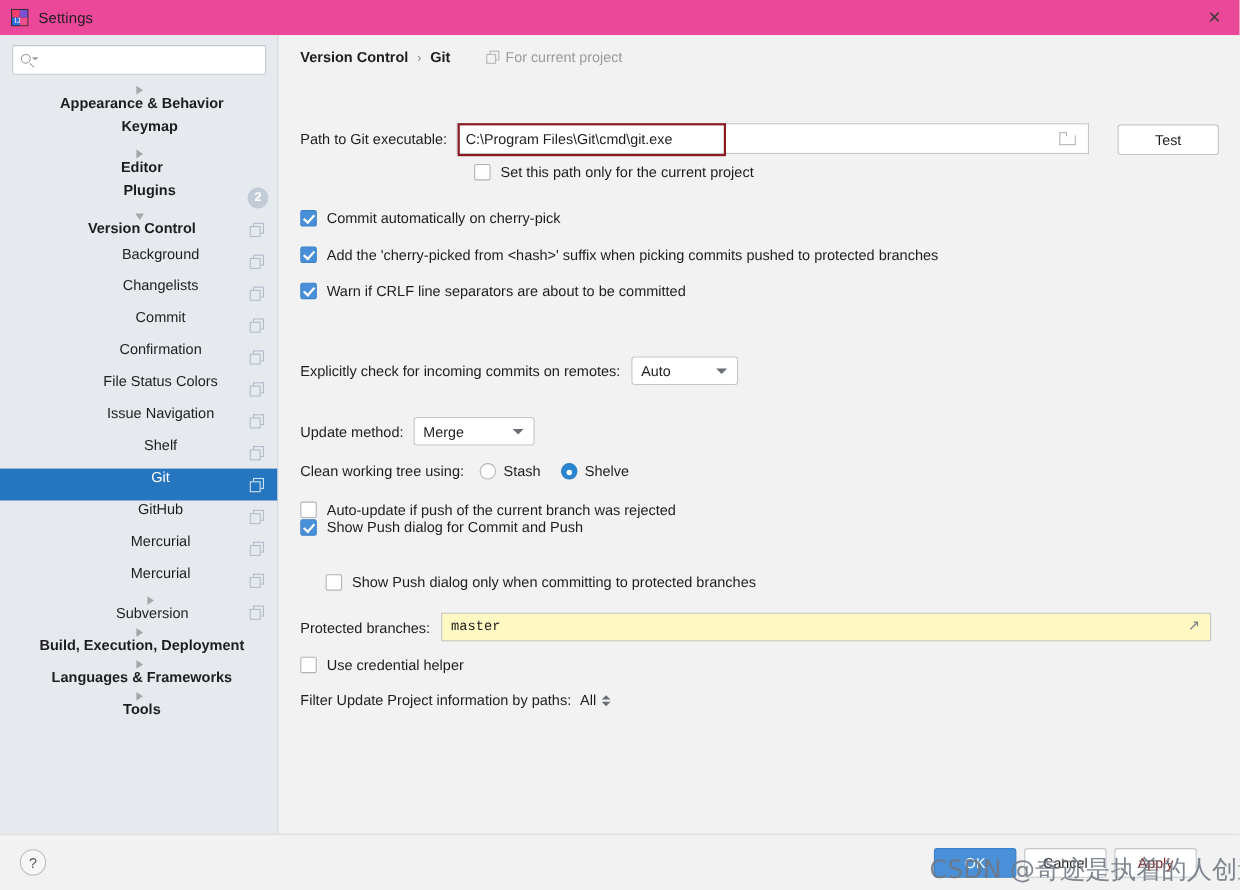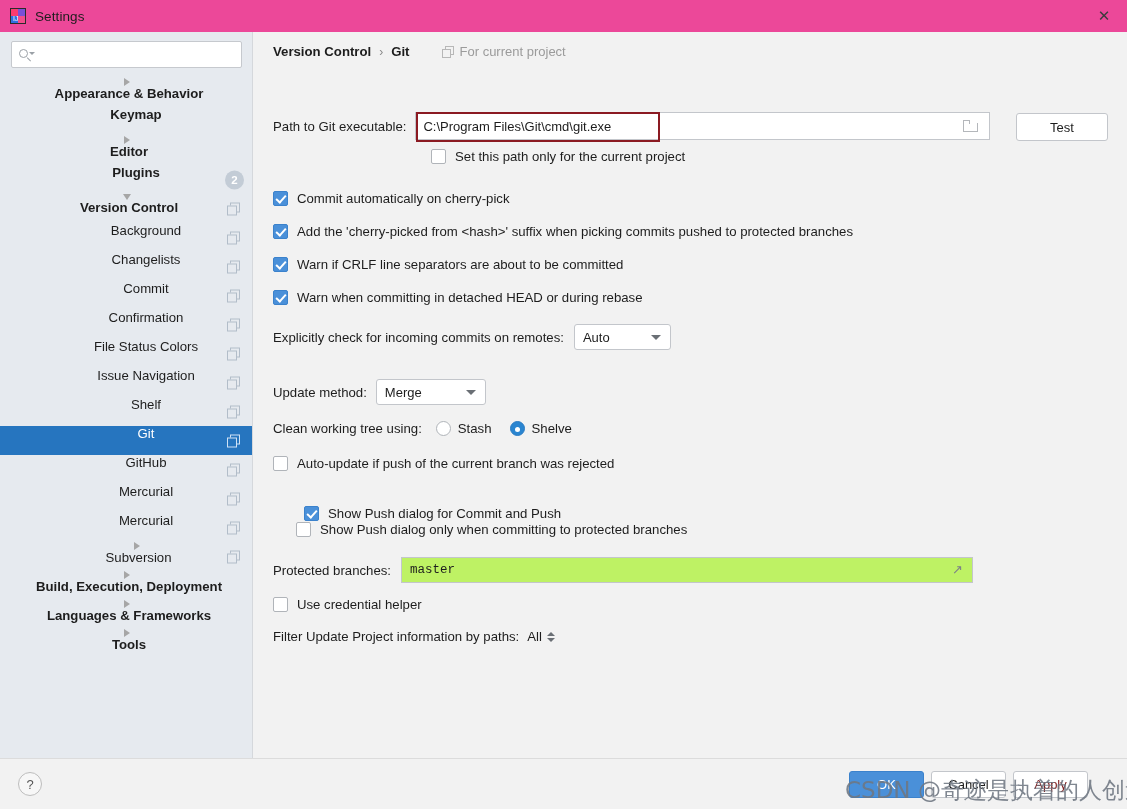--- a/index.html
+++ b/index.html
@@ -254,22 +254,22 @@
   .combo .val { font-size: 13px; color: #1d1d1d; white-space: nowrap; }
   .combo .arw {
     position: absolute; right: 9px; top: 50%;
     margin-top: -2px; width: 0; height: 0;
     border-left: 5px solid transparent; border-right: 5px solid transparent;
     border-top: 5px solid #6a6f75;
   }
 
   .branches-field {
     margin-left: 10px;
-    width: 572px; height: 26px;
-    background: #bef264; border: 1px solid #c3c6cb;
+    width: 700px; height: 26px;
+    background: #fef9c3; border: 1px solid #c3c6cb;
     display: flex; align-items: center;
     position: relative;
   }
   .branches-value {
     padding-left: 8px;
     font-family: "Liberation Mono", monospace;
     font-size: 12.5px; color: #1d1d1d;
   }
   .expand-icon {
     position: absolute; right: 8px; top: 50%;
@@ -537,24 +537,20 @@
       <span class="cb-label">Commit automatically on cherry-pick</span>
     </div>
     <div class="row" style="left:19px; top:192px;">
       <span class="cb checked"></span>
       <span class="cb-label">Add the 'cherry-picked from &lt;hash&gt;' suffix when picking commits pushed to protected branches</span>
     </div>
     <div class="row" style="left:19px; top:225px;">
       <span class="cb checked"></span>
       <span class="cb-label">Warn if CRLF line separators are about to be committed</span>
     </div>
-    <div class="row" style="left:19px; top:258px;">
-      <span class="cb checked"></span>
-      <span class="cb-label">Warn when committing in detached HEAD or during rebase</span>
-    </div>
 
     <div class="row" style="left:19px; top:292px;">
       <span class="lbl">Explicitly check for incoming commits on remotes:</span>
       <div class="combo" style="width:97px; margin-left:10px;">
         <span class="val">Auto</span>
         <span class="arw"></span>
       </div>
     </div>
 
     <div class="row" style="left:19px; top:347px;">
@@ -571,21 +567,21 @@
       <span class="rb-label">Stash</span>
       <span class="rb checked"></span>
       <span class="rb-label">Shelve</span>
     </div>
 
     <div class="row" style="left:19px; top:424px;">
       <span class="cb"></span>
       <span class="cb-label">Auto-update if push of the current branch was rejected</span>
     </div>
 
-    <div class="row" style="left:19px; top:474px;margin-left:31px;">
+    <div class="row" style="left:19px; top:440px;">
       <span class="cb checked"></span>
       <span class="cb-label">Show Push dialog for Commit and Push</span>
     </div>
     <div class="row" style="left:42px; top:490px;">
       <span class="cb"></span>
       <span class="cb-label">Show Push dialog only when committing to protected branches</span>
     </div>
 
     <div class="row" style="left:19px; top:489px; margin-top:36px;">
       <span class="lbl">Protected branches:</span>

